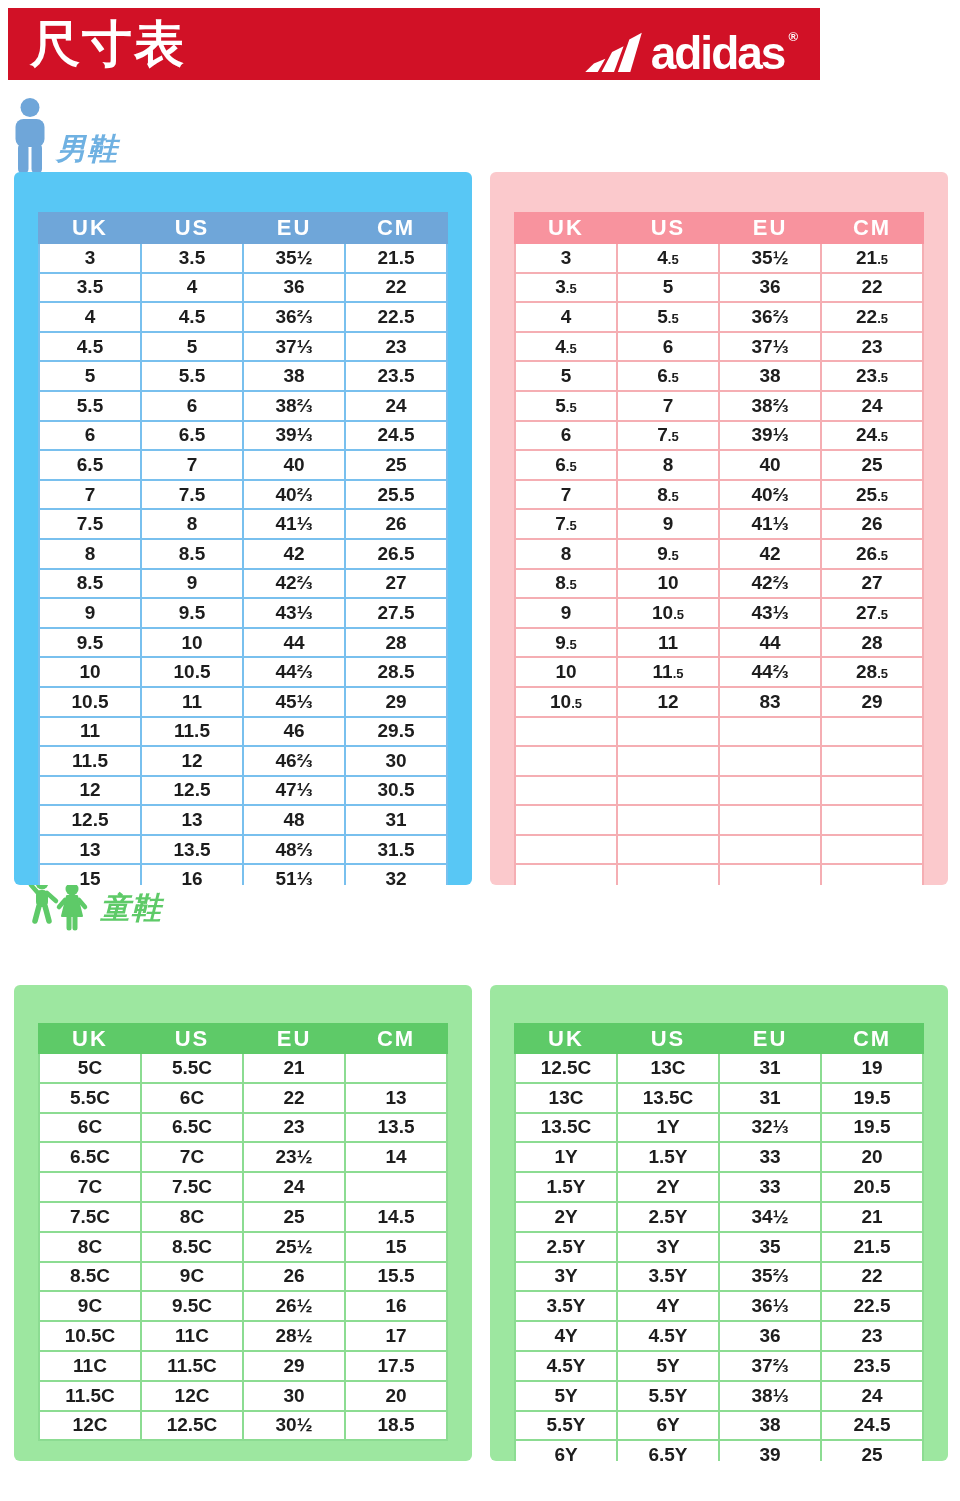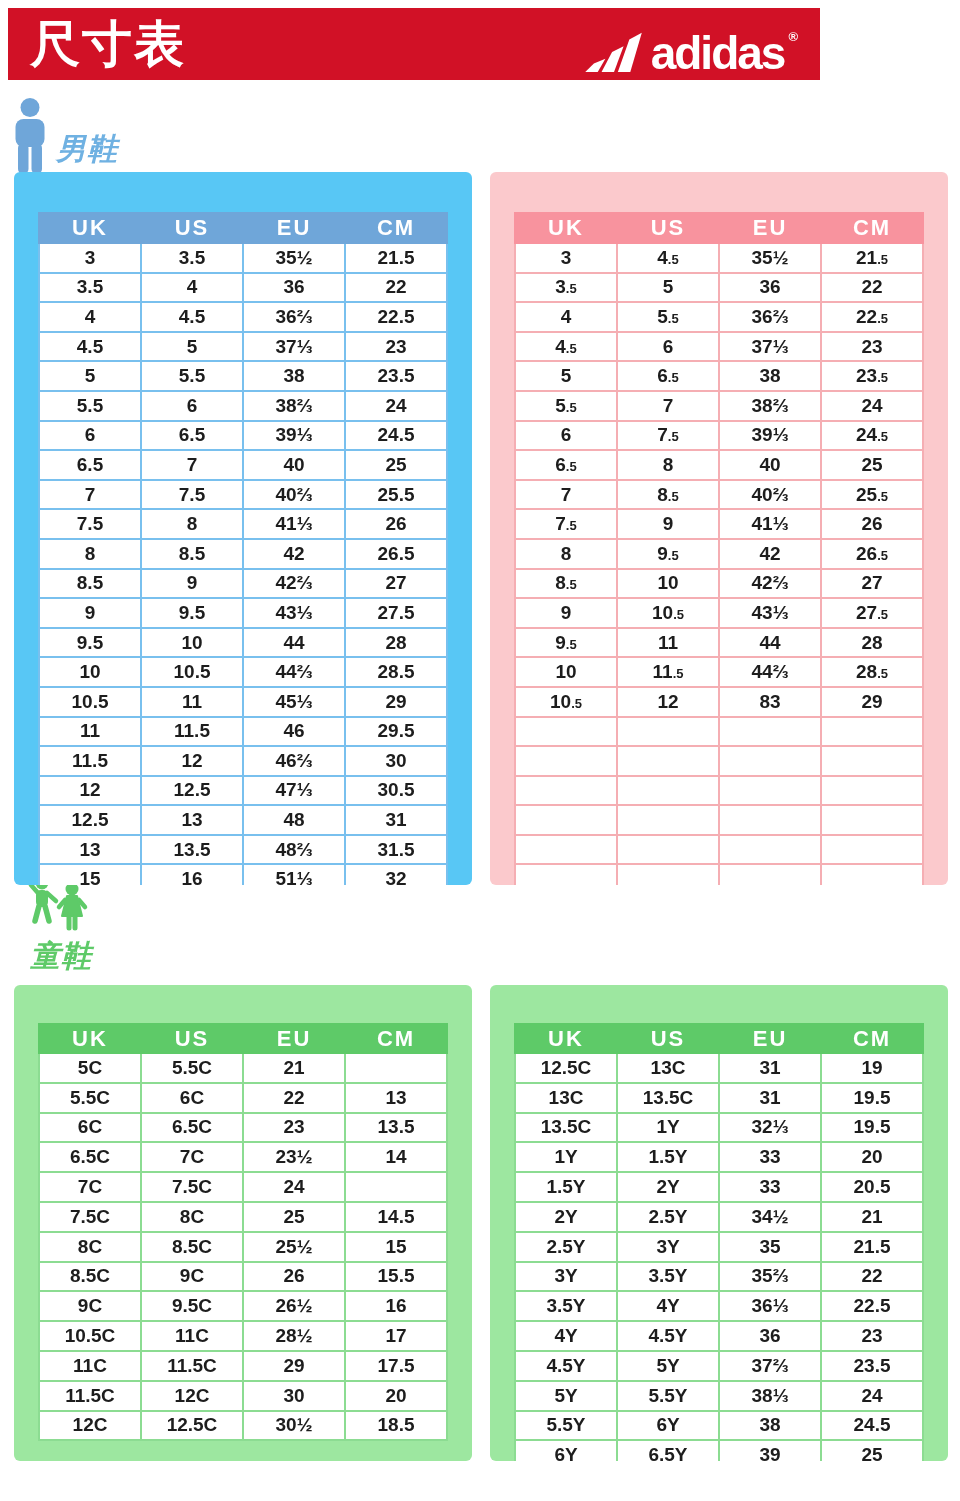--- a/index.html
+++ b/index.html
@@ -15,21 +15,21 @@
   .brand svg { display:block; }
   .wordmark { font-size:46px; font-weight:700; letter-spacing:-2px; line-height:0.82; }
   .reg { font-size:13px; font-weight:700; align-self:flex-start; margin-left:-4px; margin-top:2px; }
 
   
   .sec-head { position:absolute; display:flex; align-items:flex-end; gap:8px;font-style:italic; }
   .sec-head svg { display:block; }
   .sec-title { font-size:30px; font-weight:700; line-height:1; margin-bottom:10px; letter-spacing:1px; }
   #men-head   { left:12px;  top:98px; }
   #women-head { left:486px; top:98px; }
-  #kids-head  { left:28px;  top:876px;flex-direction:column; }
+  #kids-head  { left:28px;  top:876px; }
 
   
   .panel { position:absolute; width:458px; box-sizing:border-box; border-radius:6px;
            background:var(--panel); overflow:hidden; }
   #panel-men, #panel-women { top:172px; height:713px; padding:20px 24px; }
   #panel-men { left:14px; }  #panel-women { left:490px; }
   #panel-kids-left, #panel-kids-right { top:985px; height:476px; padding:18px 24px; }
   #panel-kids-left { left:14px; } #panel-kids-right { left:490px; }
 
   table.size-table { width:100%; border-collapse:collapse; table-layout:fixed; background:#fff;margin-top:20px; }

